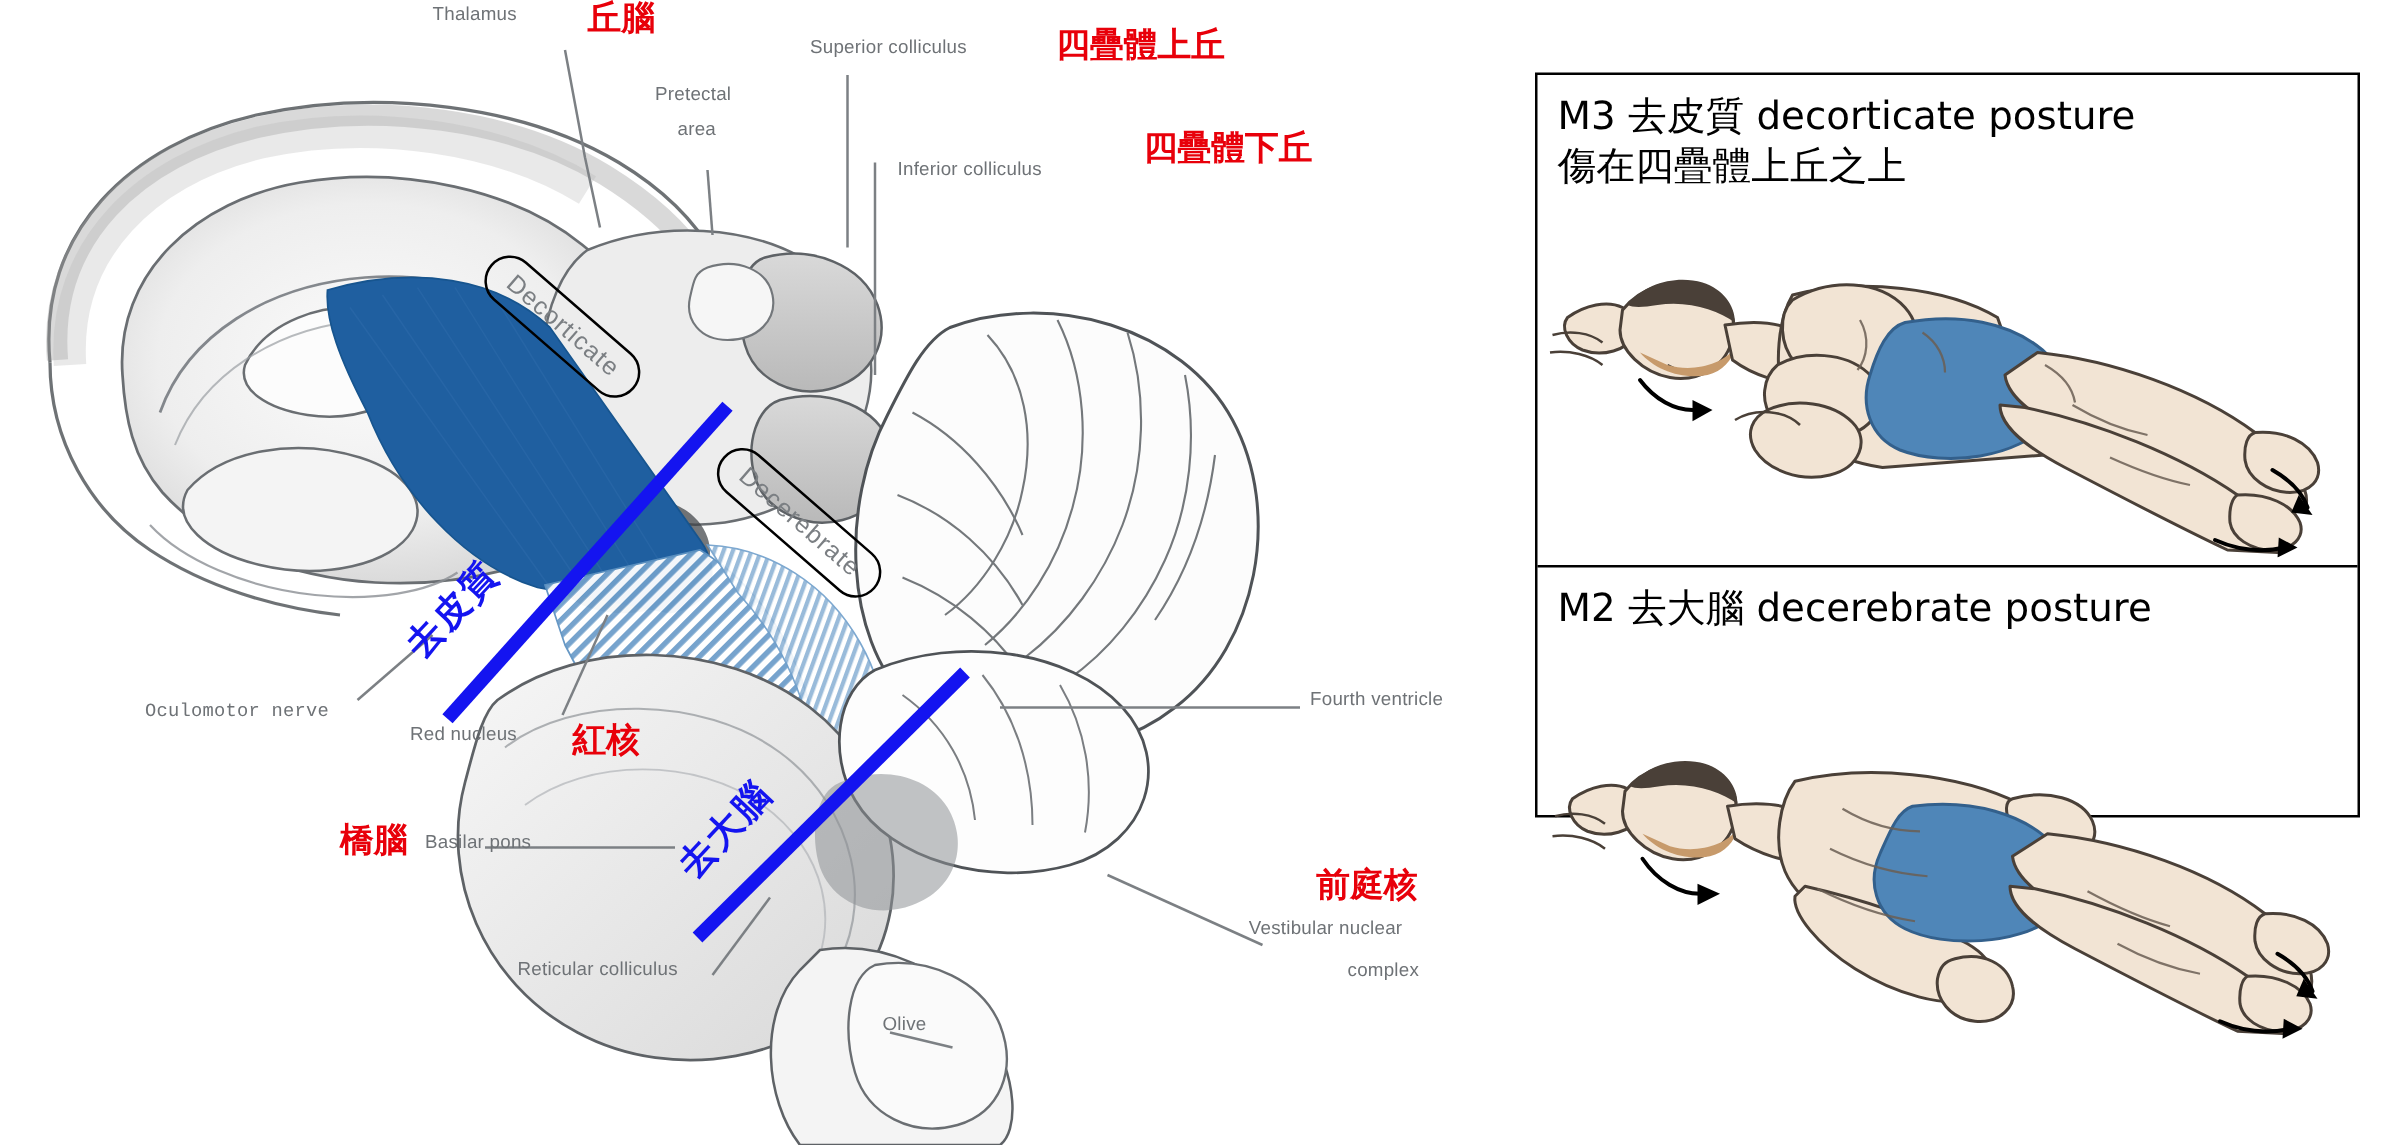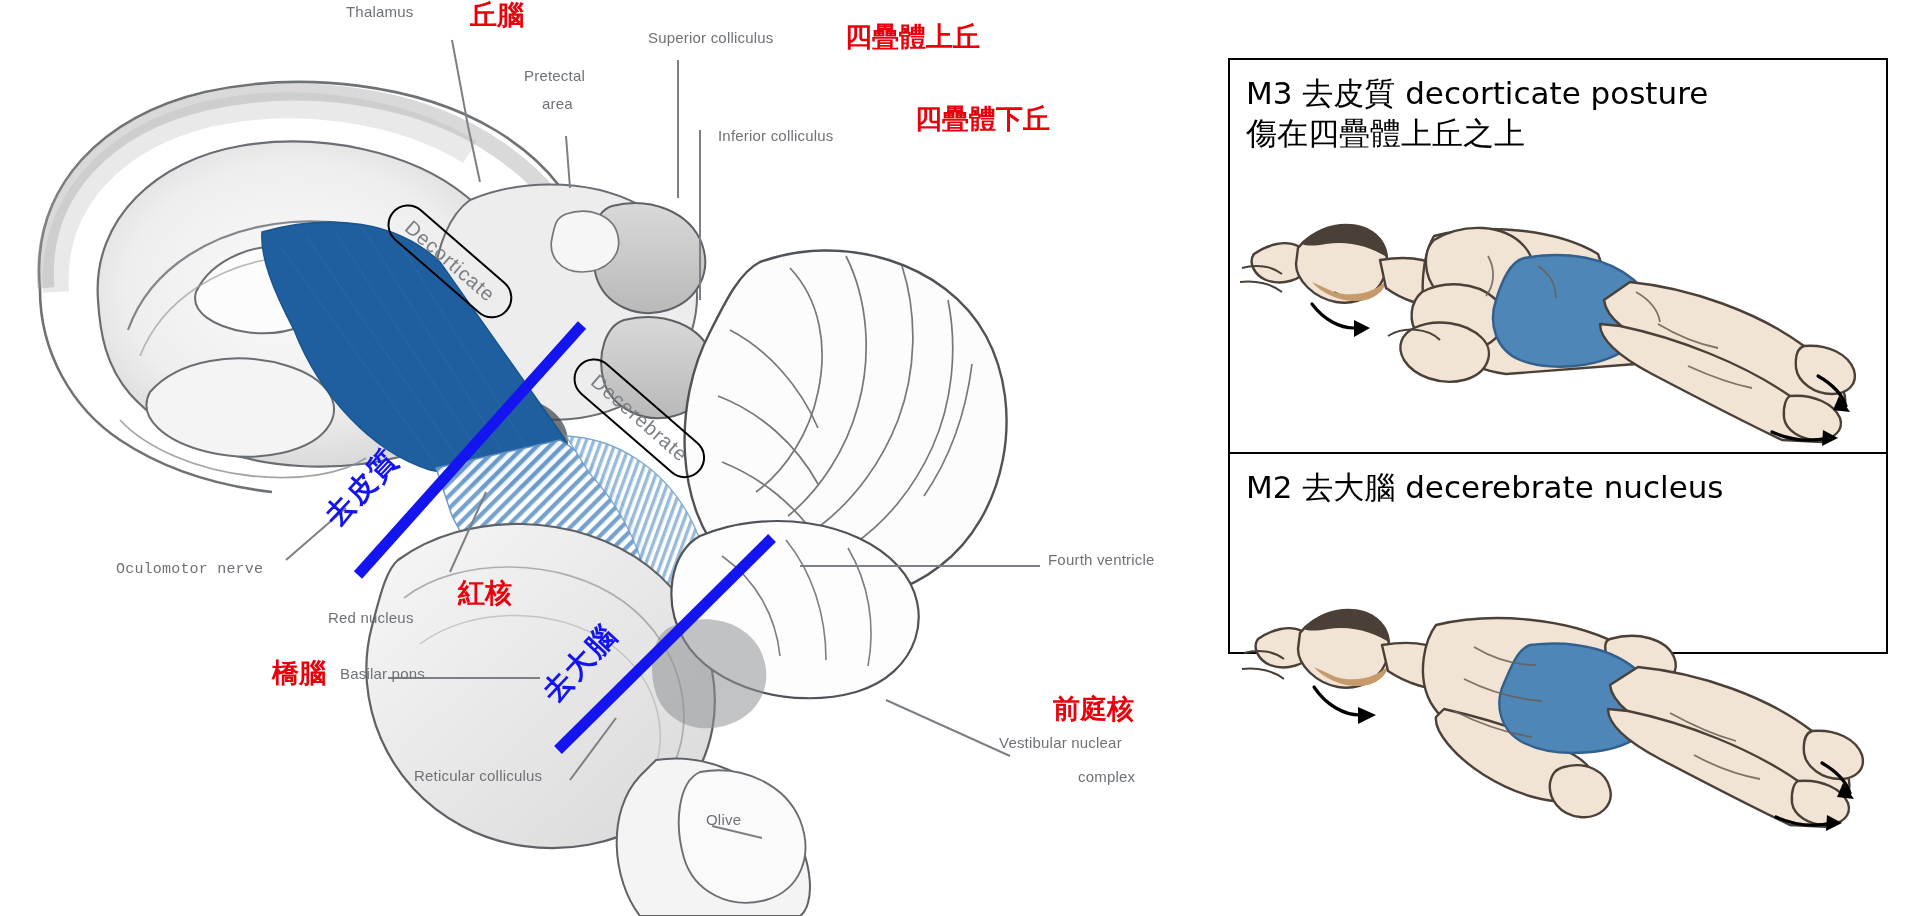--- a/index.html
+++ b/index.html
@@ -203,21 +203,21 @@
   <div class="lbl lbl-en" style="left:542px;top:96px;">area</div>
 
   <div class="lbl lbl-en" style="left:648px;top:30px;">Superior colliculus</div>
   <div class="lbl lbl-cn-red" style="left:845px;top:22px;">四疊體上丘</div>
 
   <div class="lbl lbl-en" style="left:718px;top:112px;margin-top:16px;">Inferior colliculus</div>
   <div class="lbl lbl-cn-red" style="left:915px;top:104px;text-align:center;">四疊體下丘</div>
 
   <div class="lbl lbl-en" style="left:116px;top:562px;font-family:Liberation Mono, monospace;">Oculomotor nerve</div>
 
-  <div class="lbl lbl-en" style="left:328px;top:610px;">Red nucleus</div>
+  <div class="lbl lbl-en" style="left:328px;top:580px;">Red nucleus</div>
   <div class="lbl lbl-cn-red" style="left:458px;top:578px;">紅核</div>
 
   <div class="lbl lbl-cn-red" style="left:272px;top:658px;">橋腦</div>
   <div class="lbl lbl-en" style="left:340px;top:666px;">Basilar pons</div>
 
   <div class="lbl lbl-en" style="left:414px;top:768px;">Reticular colliculus</div>
 
   <div class="lbl lbl-en" style="left:706px;top:812px;">Olive</div>
 
   <div class="lbl lbl-en" style="left:1048px;top:552px;">Fourth ventricle</div>
@@ -305,21 +305,21 @@
           <polygon points="116,124 132,132 116,141"></polygon>
           <polygon points="601,200 612,216 595,214"></polygon>
           <polygon points="585,234 600,242 584,250"></polygon>
         </g>
       </svg>
     </div>
   </div>
 
   <div class="panel panel-bot">
     <div class="panel-txt">
-      <span>M2 去大腦 decerebrate nucleus</span>
+      <span>M2 去大腦 decerebrate posture</span>
     </div>
     <div class="fig-wrap">
       <svg width="640" height="250" viewBox="0 0 640 250">
         <g stroke="#4a4038" stroke-width="2.4" fill="#f2e4d4" stroke-linejoin="round">
 
           <path d="M20,56 C34,46 52,42 64,48 C74,53 78,62 74,70
                    C68,82 48,88 32,82 C20,77 14,64 20,56 Z"></path>
           <path d="M6,70 C20,66 36,68 46,76" fill="none" stroke-width="2"></path>
           <path d="M4,86 C20,84 36,88 46,96" fill="none" stroke-width="2"></path>
 

